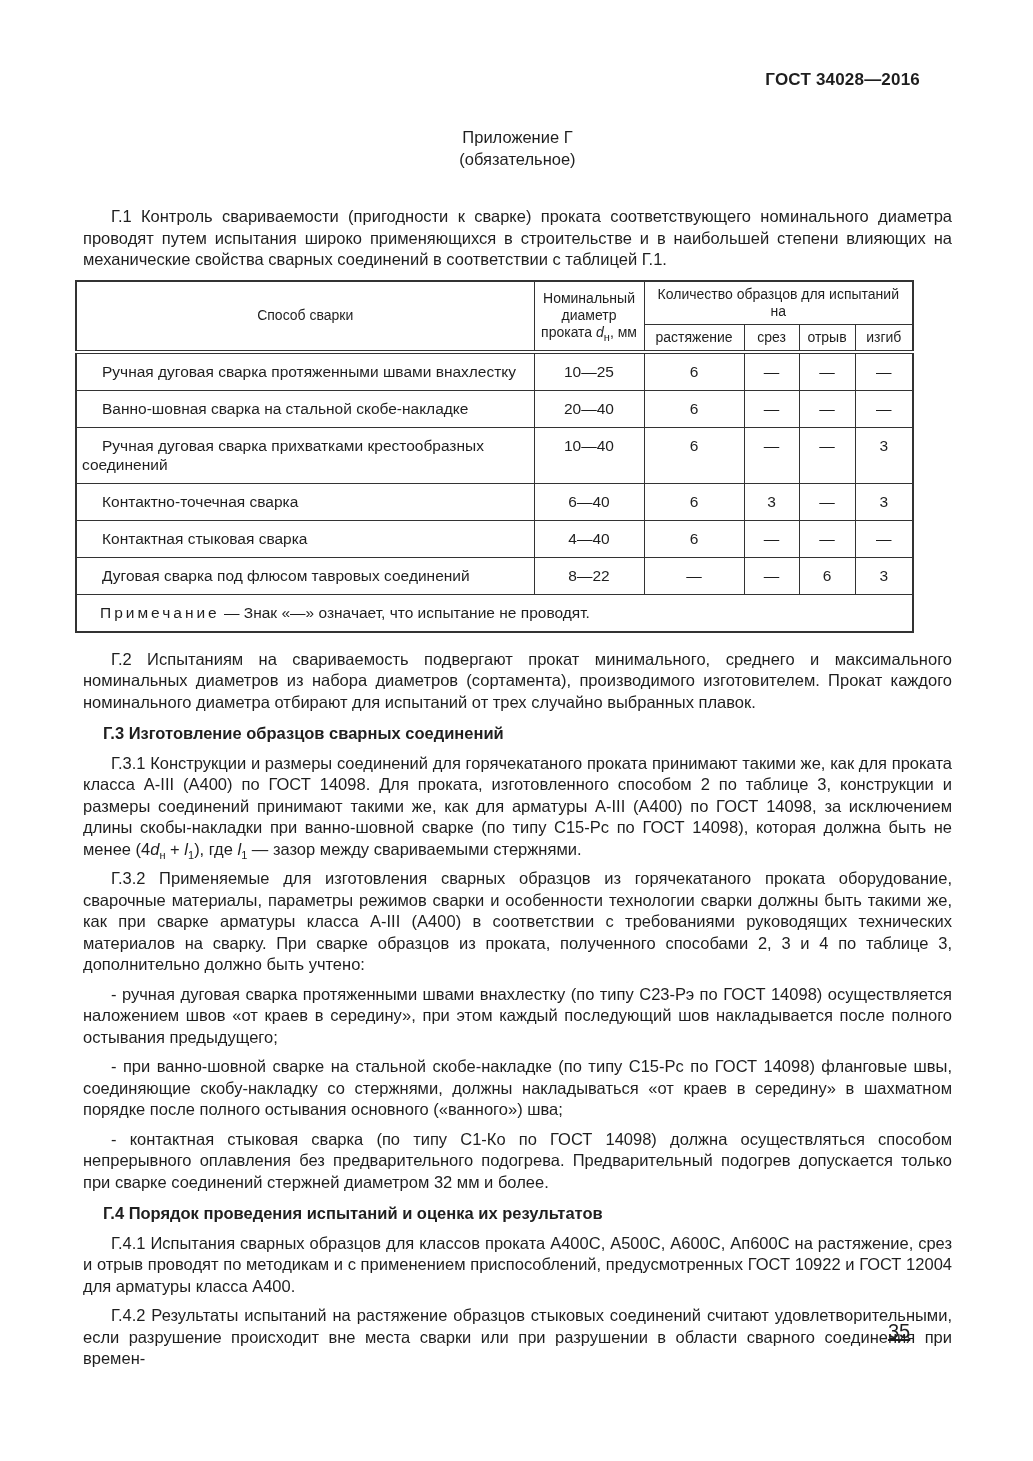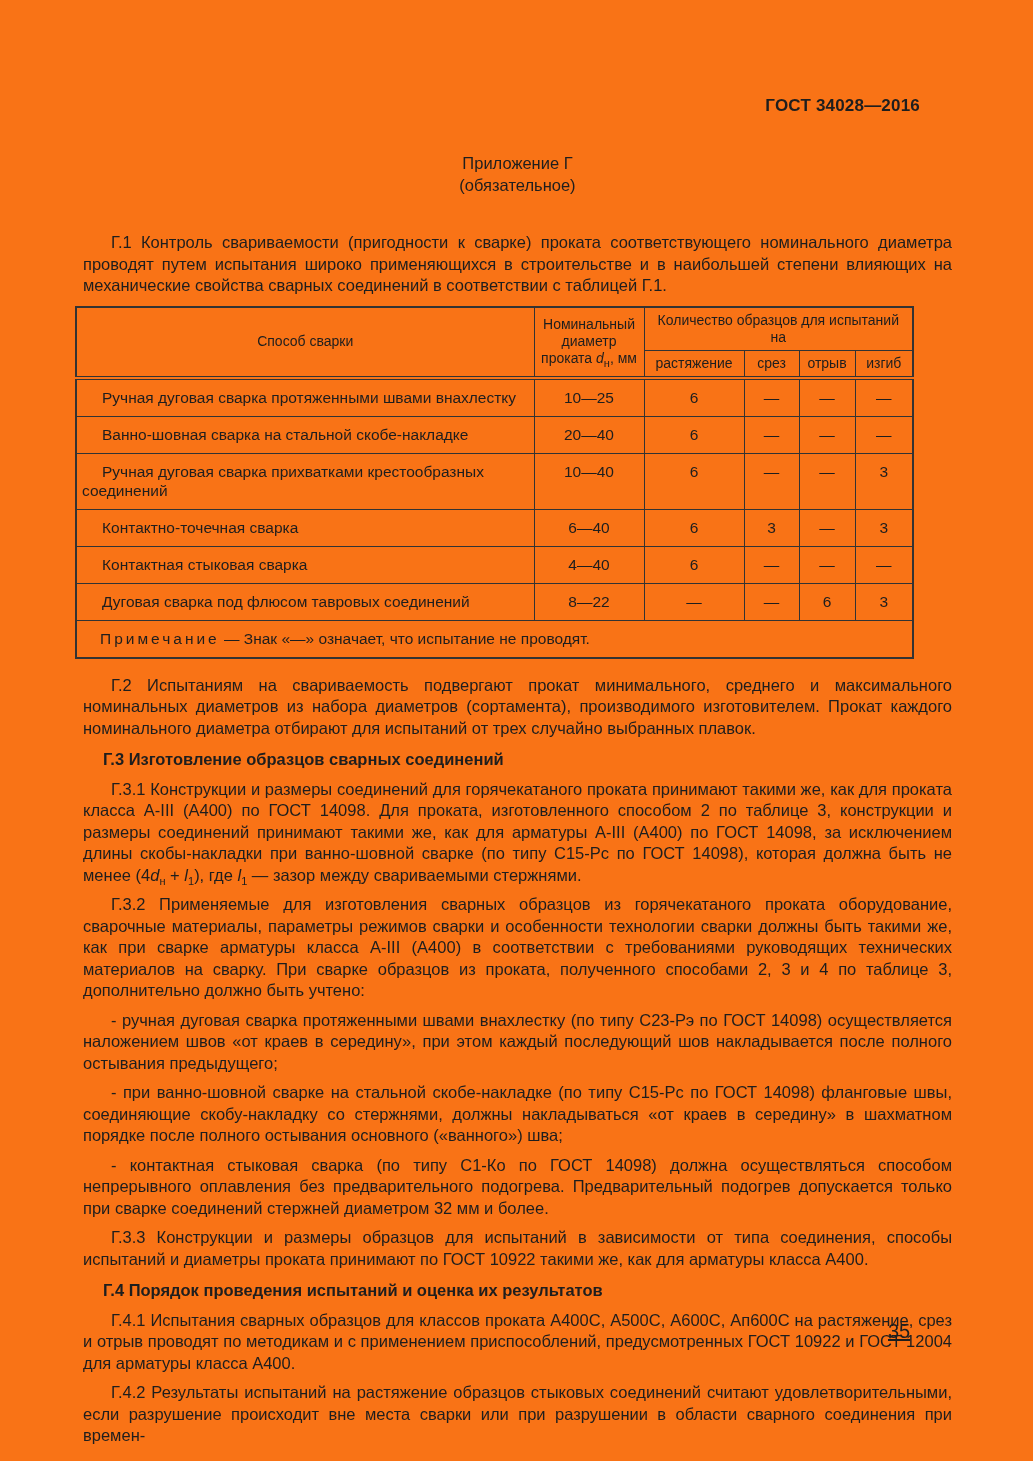--- a/index.html
+++ b/index.html
@@ -1,24 +1,24 @@
 <!DOCTYPE html>
 <html lang="ru"><head>
 <meta charset="utf-8">
 <style>
   html,body { margin:0; padding:0; background:#e8e8e8; }
   .page {
     position:relative;
     width:1033px; height:1461px;
     margin:0 auto;
-    background:#f97316;
+    background:#ffffff;
     color:#1e1e1e;
     font-family:"Liberation Sans", sans-serif;
     box-sizing:border-box;
-    padding:96px 73px 0 75px;
+    padding:70px 73px 0 75px;
     overflow:hidden;
   }
   .gost-header {
     text-align:right;
     padding-right:40px;
     font-weight:bold;
     font-size:17px;
     letter-spacing:.2px;
   }
   .appendix {
@@ -218,21 +218,20 @@
   <p class="para after-table">Г.2 Испытаниям на свариваемость подвергают прокат минимального, среднего и максимального номинальных диаметров из набора диаметров (сортамента), производимого изготовителем. Прокат каждого номинального диаметра отбирают для испытаний от трех случайно выбранных плавок.</p>
 
   <p class="section-heading">Г.3 Изготовление образцов сварных соединений</p>
 
   <p class="para"><span>Г.3.1 Конструкции и размеры соединений для горячекатаного проката принимают такими же, как для проката класса A-III (А400) по ГОСТ 14098. Для проката, изготовленного способом 2 по таблице 3, конструкции и размеры соединений принимают такими же, как для арматуры A-III (А400) по ГОСТ 14098, за исключением длины скобы-накладки при ванно-шовной сварке (по типу С15-Рс по ГОСТ 14098), которая должна быть не менее (4</span><span class="var">d</span><sub class="small">н</sub><span> + </span><span class="var">l</span><sub class="small">1</sub><span>), где </span><span class="var">l</span><sub class="small">1</sub><span> — зазор между свариваемыми стержнями.</span></p>
 
   <p class="para">Г.3.2 Применяемые для изготовления сварных образцов из горячекатаного проката оборудование, сварочные материалы, параметры режимов сварки и особенности технологии сварки должны быть такими же, как при сварке арматуры класса A-III (А400) в соответствии с требованиями руководящих технических материалов на сварку. При сварке образцов из проката, полученного способами 2, 3 и 4 по таблице 3, дополнительно должно быть учтено:</p>
   <p class="para">- ручная дуговая сварка протяженными швами внахлестку (по типу С23-Рэ по ГОСТ 14098) осуществляется наложением швов «от краев в середину», при этом каждый последующий шов накладывается после полного остывания предыдущего;</p>
   <p class="para">- при ванно-шовной сварке на стальной скобе-накладке (по типу С15-Рс по ГОСТ 14098) фланговые швы, соединяющие скобу-накладку со стержнями, должны накладываться «от краев в середину» в шахматном порядке после полного остывания основного («ванного») шва;</p>
   <p class="para">- контактная стыковая сварка (по типу С1-Ко по ГОСТ 14098) должна осуществляться способом непрерывного оплавления без предварительного подогрева. Предварительный подогрев допускается только при сварке соединений стержней диаметром 32 мм и более.</p>
-  <p class="para">Г.3.3 Конструкции и размеры образцов для испытаний в зависимости от типа соединения, способы испытаний и диаметры проката принимают по ГОСТ 10922 такими же, как для арматуры класса А400.</p>
 
   <p class="section-heading">Г.4 Порядок проведения испытаний и оценка их результатов</p>
 
   <p class="para">Г.4.1 Испытания сварных образцов для классов проката А400С, А500С, А600С, Ап600С на растяжение, срез и отрыв проводят по методикам и с применением приспособлений, предусмотренных ГОСТ 10922 и ГОСТ 12004 для арматуры класса А400.</p>
   <p class="para">Г.4.2 Результаты испытаний на растяжение образцов стыковых соединений считают удовлетворительными, если разрушение происходит вне места сварки или при разрушении в области сварного соединения при времен-</p>
 
   <div class="page-number">35</div>
 
 </div>
 

